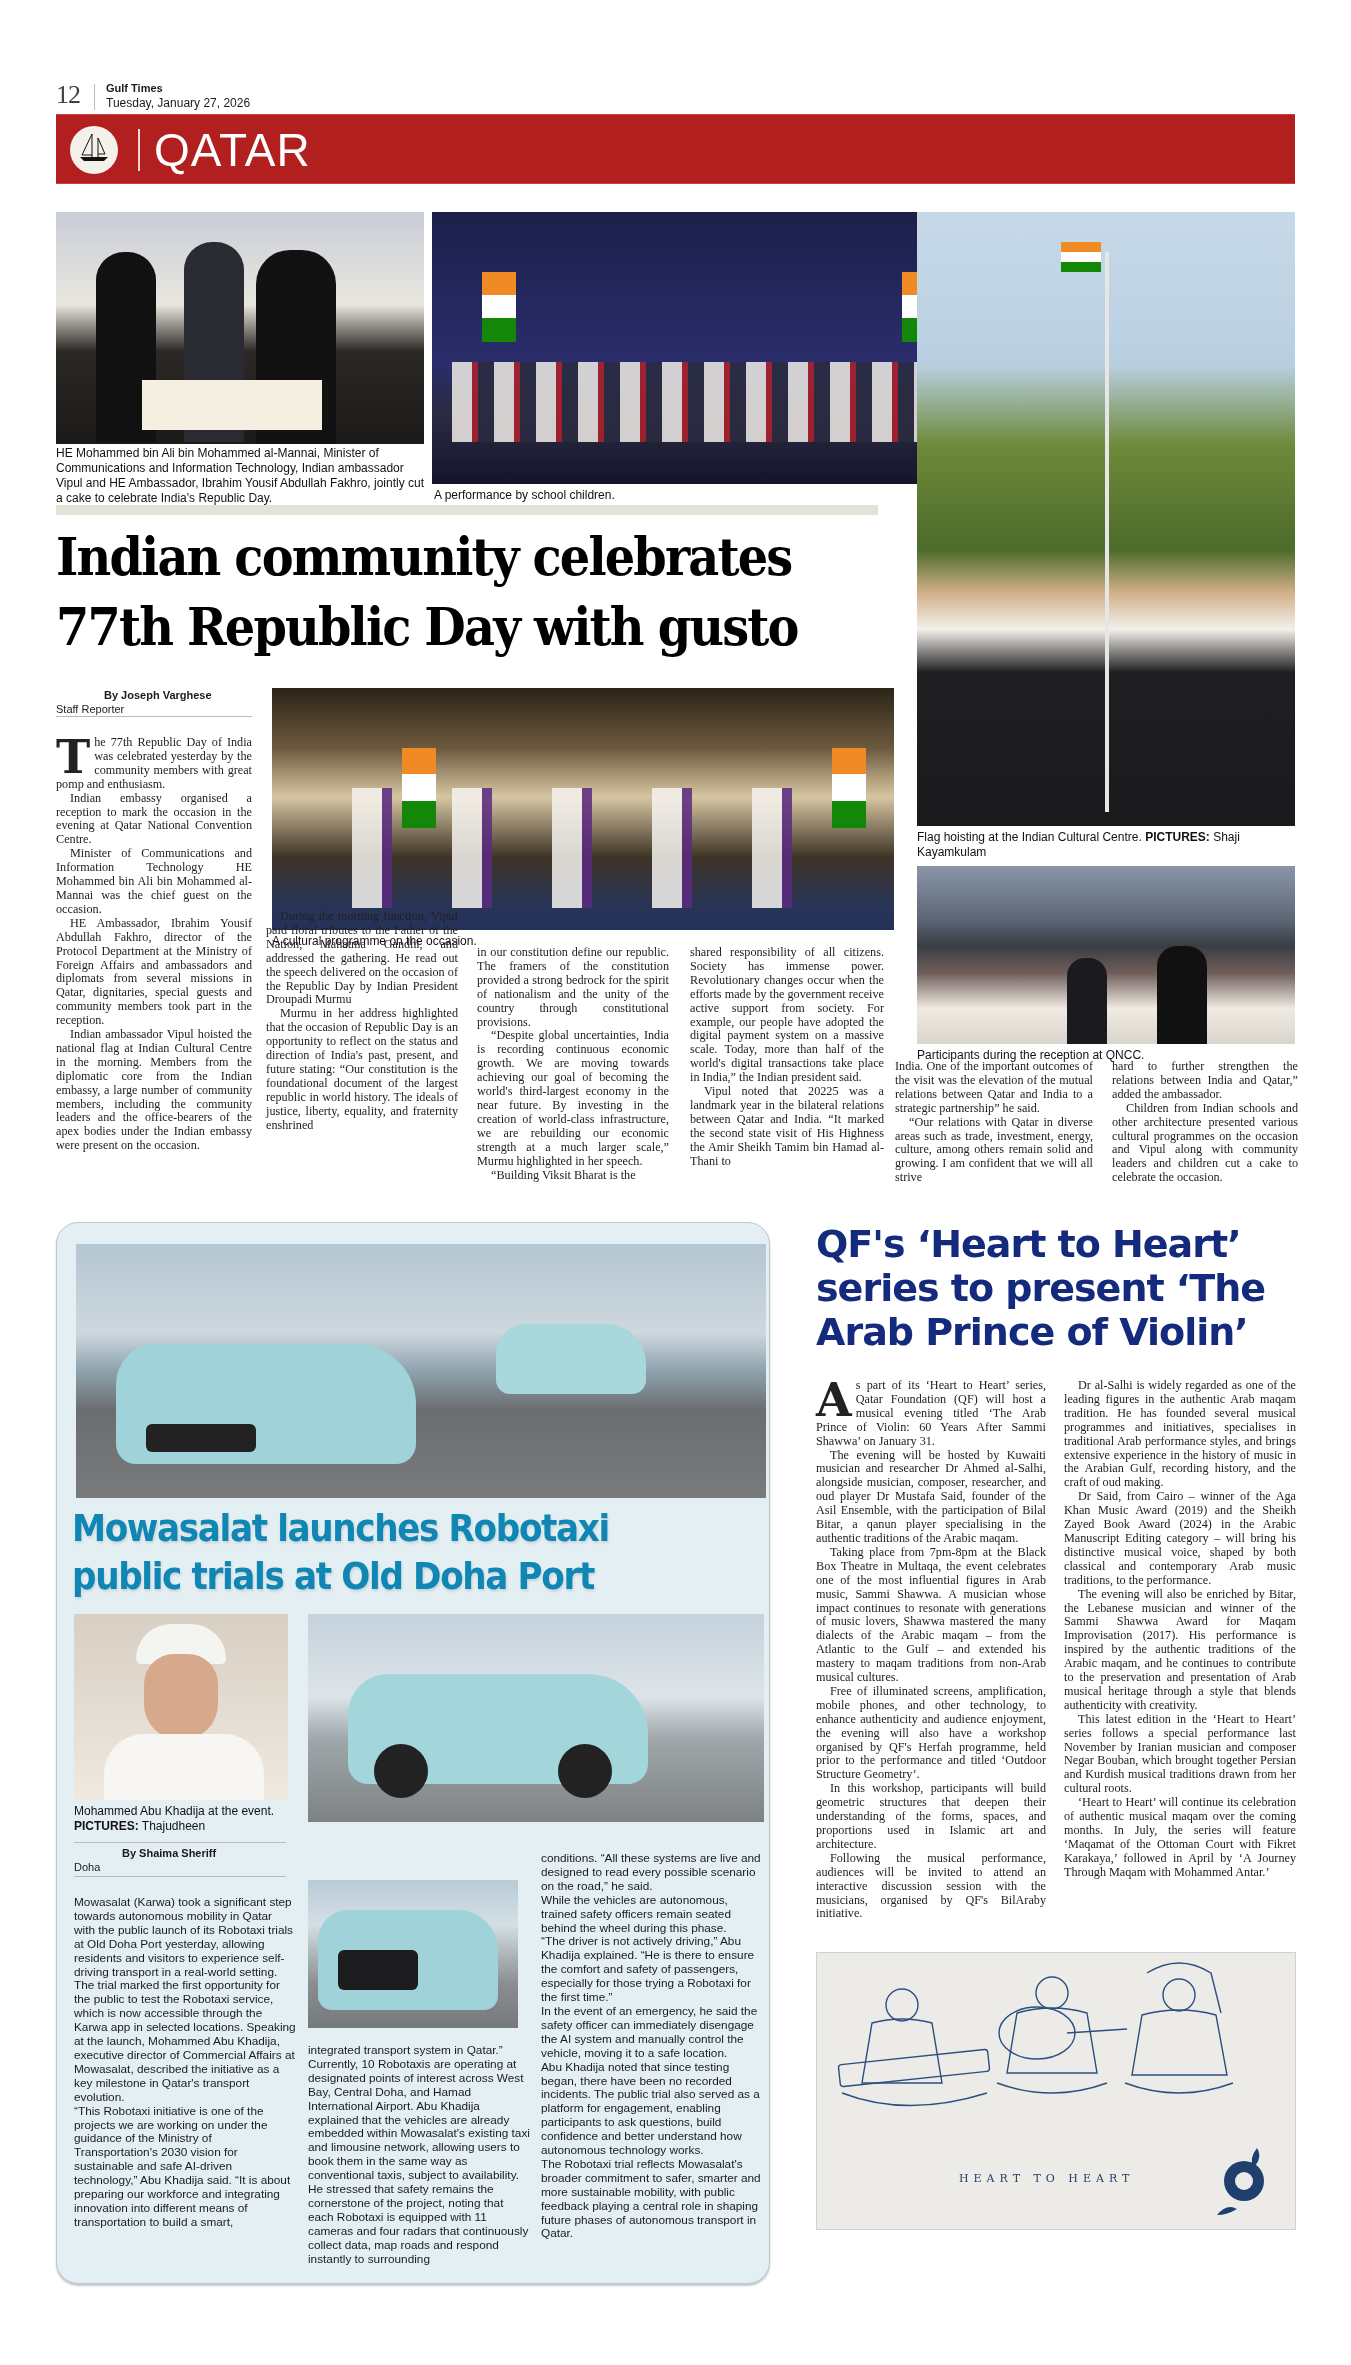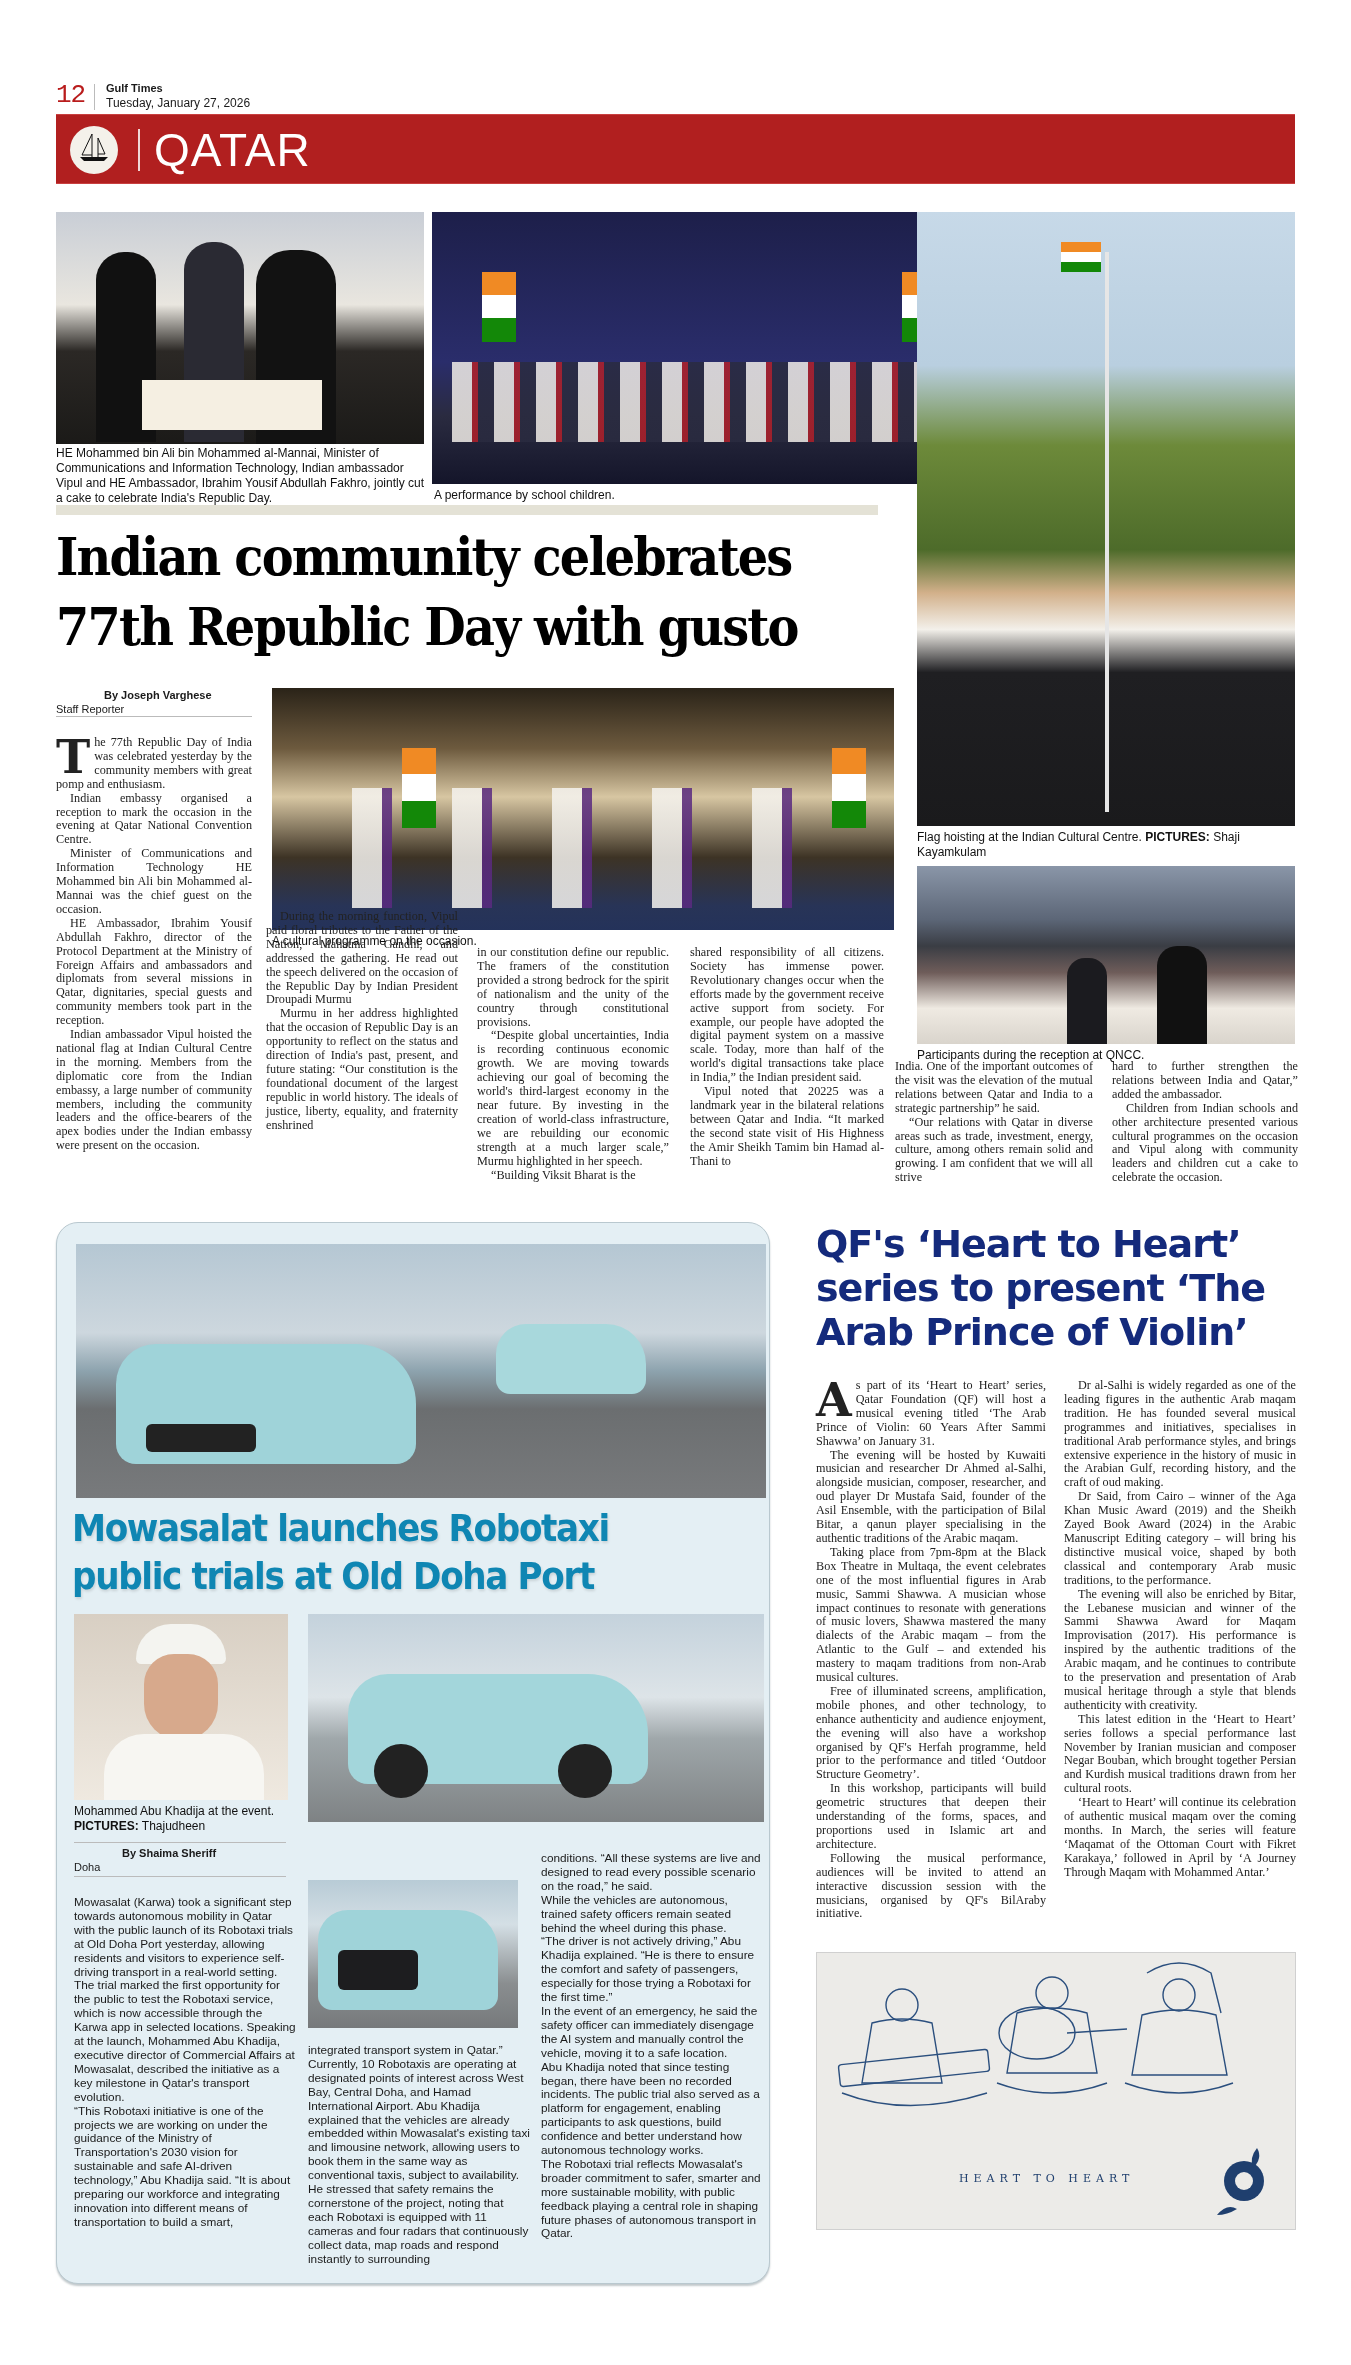--- a/index.html
+++ b/index.html
@@ -1,21 +1,21 @@
 <!DOCTYPE html>
 <html><head>
 <meta charset="utf-8">
 <style>
   * { box-sizing: border-box; margin: 0; padding: 0; }
   html, body { width: 1351px; height: 2365px; background: #ffffff; overflow: hidden; }
   body { position: relative; font-family: "Liberation Sans", sans-serif; color: #1a1a1a; }
   .abs { position: absolute; }
 
   
-  .page-num { left: 56px; top: 80px; font-size: 26px; font-family: Liberation Mono, monospace; color: #b91c1c; letter-spacing: -1px; }
+  .page-num { left: 56px; top: 80px; font-size: 26px; font-family: Liberation Serif, serif; color: #404040; letter-spacing: -1px; }
   .page-sep { left: 94px; top: 84px; width: 1px; height: 26px; background: #bbb; }
   .pub-name { left: 106px; top: 82px; font-size: 11px; font-weight: bold; }
   .pub-date { left: 106px; top: 96px; font-size: 12px; }
   .section-bar { left: 56px; top: 114px; width: 1239px; height: 70px; background: #b11f1f; border-top: 1px solid #c94040; border-bottom: 1px solid #c94040; }
   .section-logo { position: absolute; left: 14px; top: 11px; width: 48px; height: 48px; border-radius: 50%; background: #f4f1ea; }
   .section-logo svg { width: 48px; height: 48px; }
   .section-divider { position: absolute; left: 82px; top: 14px; width: 2px; height: 42px; background: #f0d6d6; }
   .section-title { position: absolute; left: 98px; top: 8px; font-size: 46px; color: #ffffff; font-weight: normal; letter-spacing: 1px; text-align: right; }
 
   
@@ -237,21 +237,21 @@
   <p>Free of illuminated screens, amplification, mobile phones, and other technology, to enhance authenticity and audience enjoyment, the evening will also  have a workshop organised by QF's Herfah programme, held prior to the performance and titled ‘Outdoor Structure Geometry’.</p>
   <p>In this workshop, participants will build geometric structures that deepen their understanding of the forms, spaces, and proportions used in Islamic art and architecture.</p>
   <p>Following the musical performance, audiences will be invited to attend an interactive discussion session with the musicians, organised by QF's BilAraby initiative.</p>
 </div>
 
 <div class="abs body-serif" style="left:1064px;top:1379px;width:232px;">
   <p>Dr al-Salhi is widely regarded as one of the leading figures in the authentic Arab maqam tradition. He has founded several musical programmes and initiatives, specialises in traditional Arab performance styles, and brings extensive experience in the history of music in the Arabian Gulf, recording history, and the craft of oud making.</p>
   <p>Dr Said, from Cairo – winner of the Aga Khan Music Award (2019) and the Sheikh Zayed Book Award (2024) in the Arabic Manuscript Editing category – will bring his distinctive musical voice, shaped by both classical and contemporary Arab music traditions, to the performance.</p>
   <p>The evening will also be enriched by Bitar, the Lebanese musician and winner of the Sammi Shawwa Award for Maqam Improvisation (2017). His performance is inspired by the authentic traditions of the Arabic maqam, and he continues to contribute to the preservation and presentation of Arab musical heritage through a style that blends authenticity with creativity.</p>
   <p>This latest edition in the ‘Heart to Heart’ series follows a special performance last November by Iranian musician and composer Negar Bouban, which brought together Persian and Kurdish musical traditions drawn from her cultural roots.</p>
-  <p>‘Heart to Heart’ will continue its celebration of authentic musical maqam over the coming months. In March, the series will feature ‘Maqamat of the Ottoman Court with Fikret Karakaya,’ followed in April by ‘A Journey Through Maqam with Mohammed Antar.’</p>
+  <p>‘Heart to Heart’ will continue its celebration of authentic musical maqam over the coming months. In July, the series will feature ‘Maqamat of the Ottoman Court with Fikret Karakaya,’ followed in April by ‘A Journey Through Maqam with Mohammed Antar.’</p>
 </div>
 
 <div class="abs h2h-art">
   <svg width="480" height="278" viewBox="0 0 480 278">
     <g fill="none" stroke="#2b4f7e" stroke-width="1.4">
       <circle cx="85" cy="52" r="16"></circle>
       <path d="M55 70 Q85 62 115 70 L125 130 L45 130 Z"></path>
       <rect x="22" y="104" width="150" height="22" rx="3" transform="rotate(-6 97 115)"></rect>
       <path d="M25 140 Q90 165 170 140"></path>
       <circle cx="235" cy="40" r="16"></circle>

